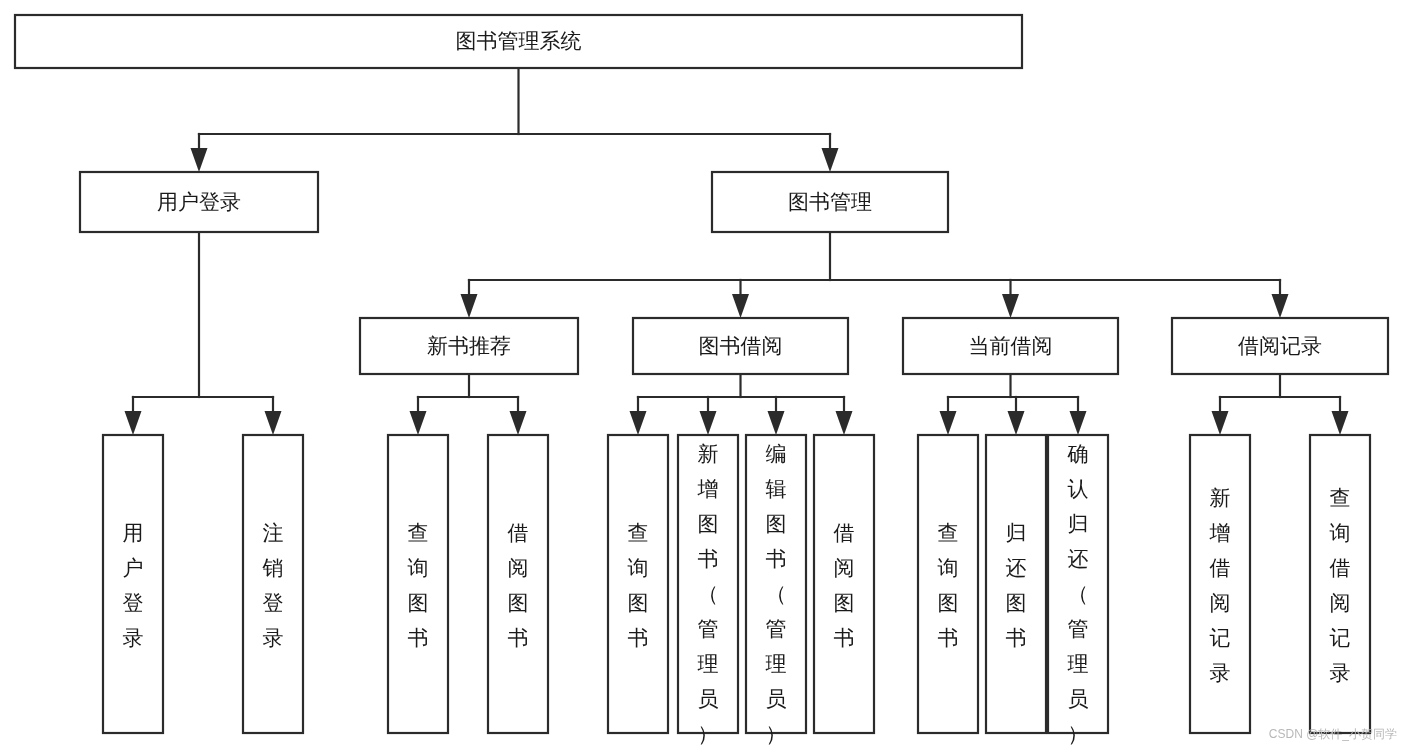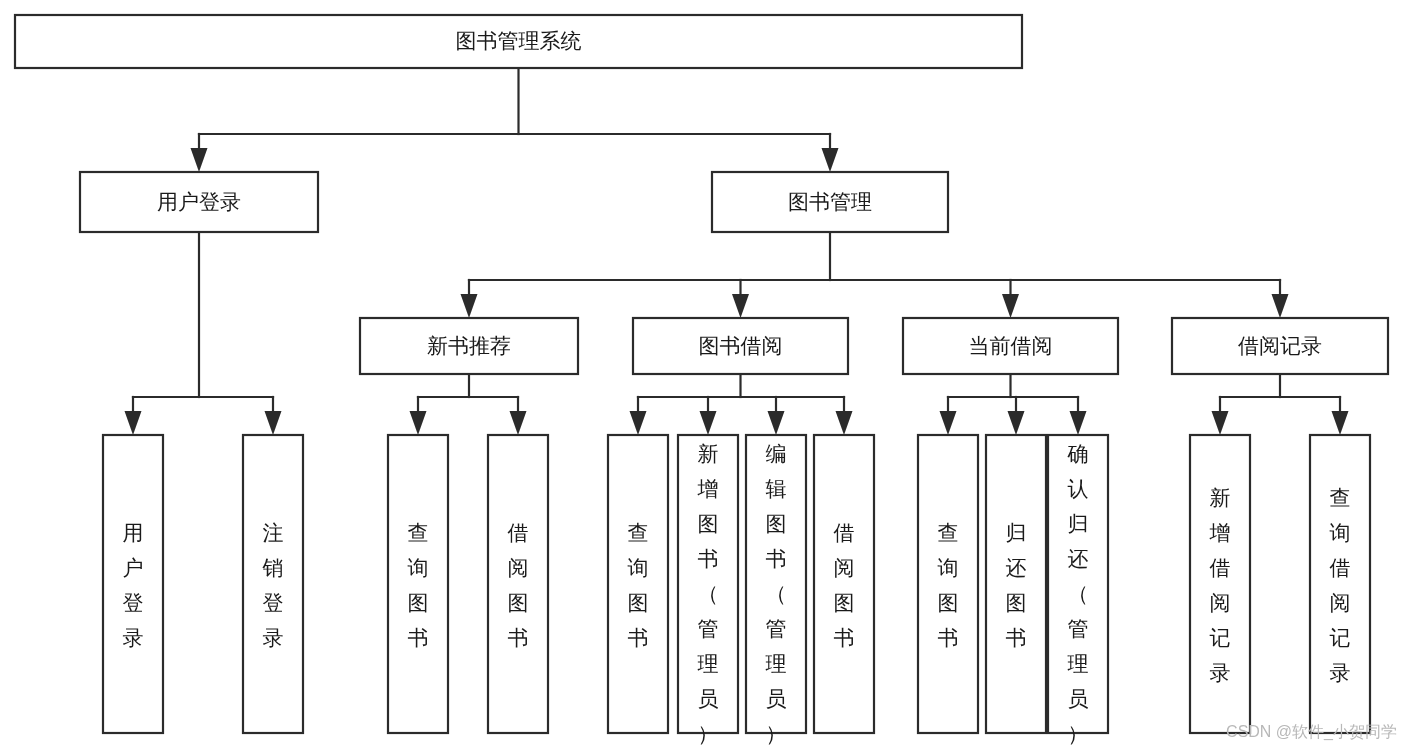--- a/index.html
+++ b/index.html
@@ -47,21 +47,21 @@
     fill: #1a1a1a;
     font-family: "Liberation Sans", "DejaVu Sans", sans-serif;
     font-size: 21px;
     text-anchor: middle;
   }
   .watermark {
     position: absolute;
     right: 8px;
     bottom: 4px;
     font-family: "Liberation Sans", "DejaVu Sans", sans-serif;
-    font-size: 16px;
+    font-size: 12px;
     color: #b8b8b8;
     white-space: nowrap;
     pointer-events: none;
   }
 </style>
 </head>
 <body>
 
 <svg id="diagram" viewBox="0 0 1405 747" xmlns="http://www.w3.org/2000/svg">
   <g id="edge-layer">

